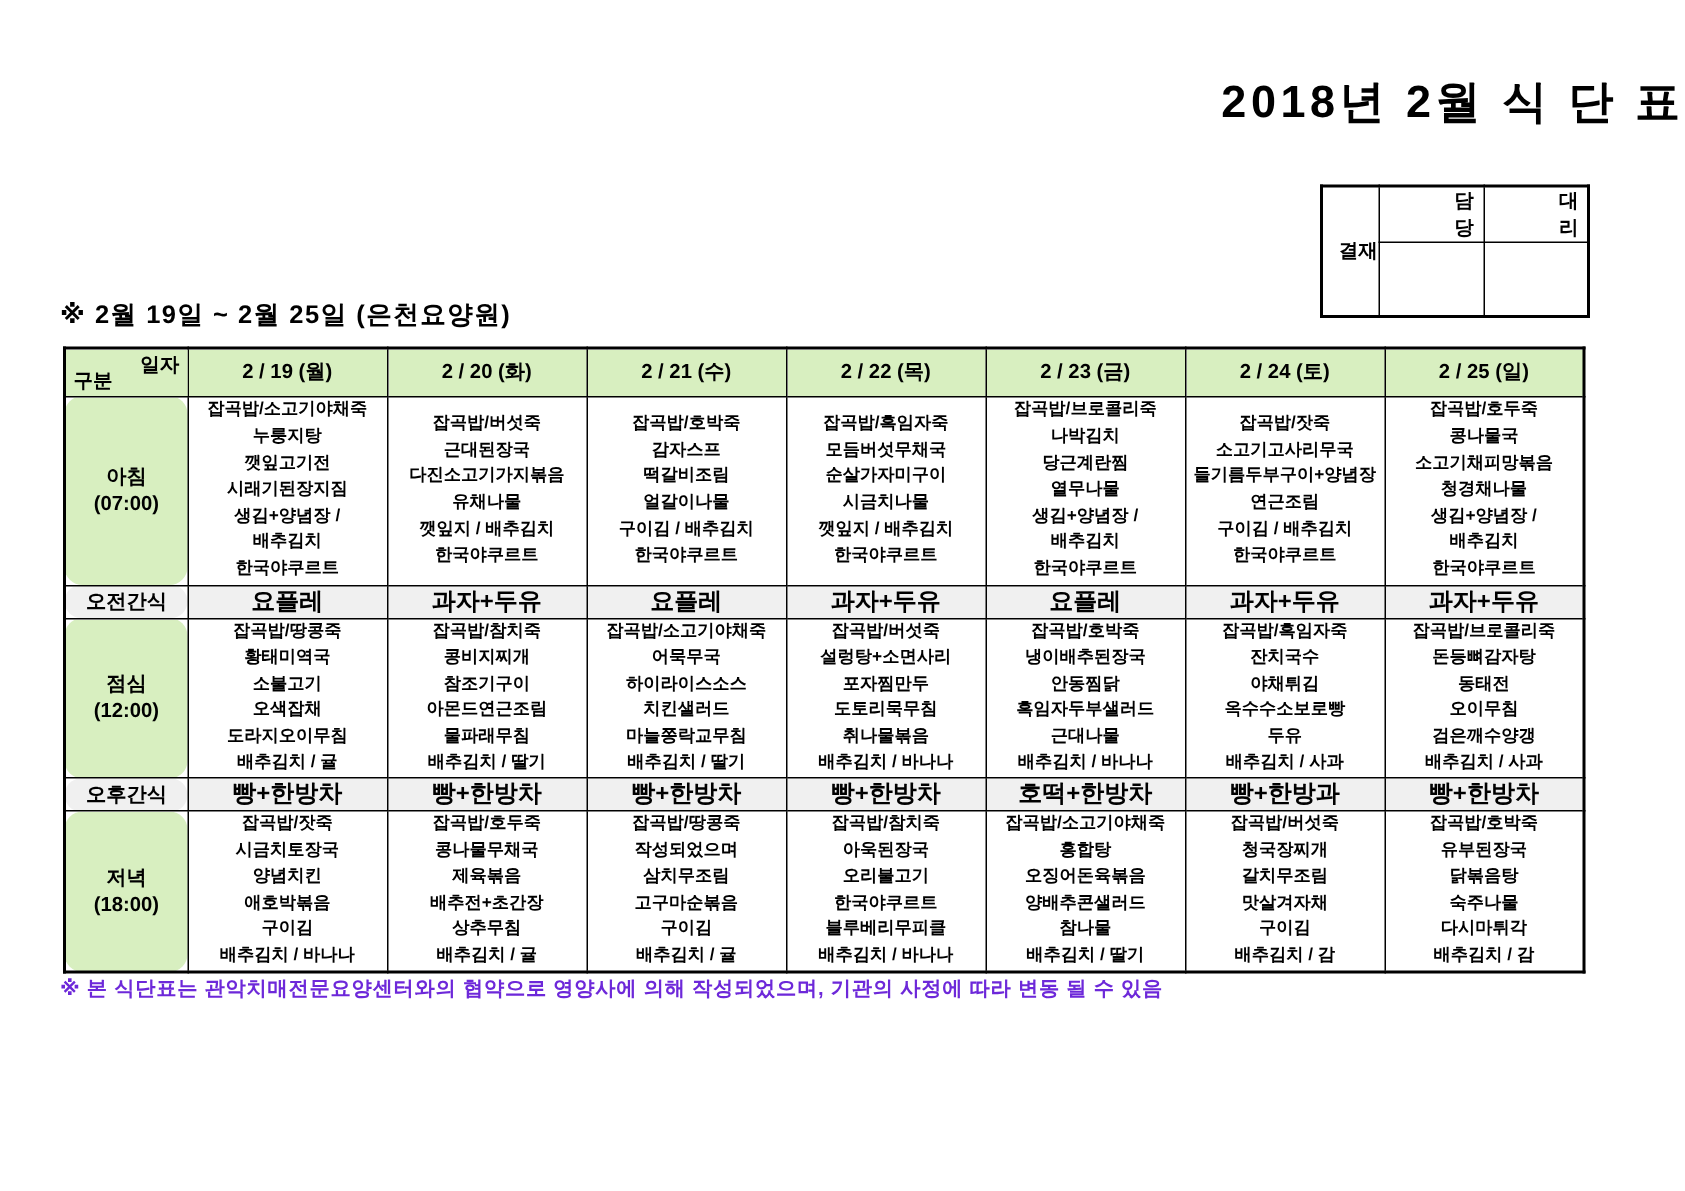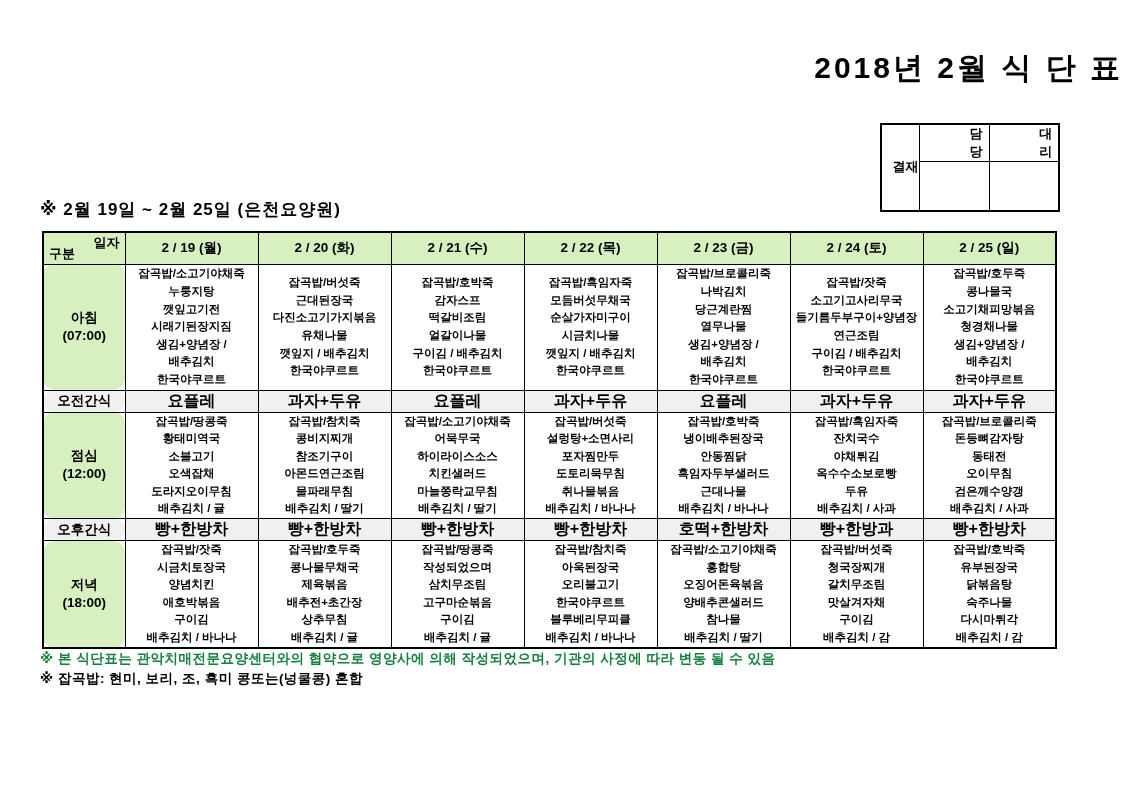--- a/index.html
+++ b/index.html
@@ -52,21 +52,21 @@
   }
   .corner .c-top { position: absolute; top: 1px; right: 5px; font-size: 13px; }
   .corner .c-bot { position: absolute; bottom: 1px; left: 5px; font-size: 13px; }
   .rowlabel { background: #d8efc0; font-size: 13.5px; font-weight: bold; line-height: 18px; border-radius: 12px; }
   .meal-cell { font-size: 11.5px; font-weight: bold; line-height: 17.6px; }
   .snackrow td, .snackrow th { background: #f0f0f0; }
   .snackrow td { font-size: 16px; font-weight: bold; }
   .snacklab { font-size: 13.5px; }
   
   .notes { position: absolute; left: 40px; top: 649px; font-size: 13.5px; font-weight: bold; line-height: 20px; letter-spacing: 0.5px; }
-  .notes div:first-child { color: #15803d; }
+  .notes div:first-child { color: #6d28d9; }
 </style>
 </head>
 <body>
 
 <div class="title">2018년  2월  식 단 표</div>
 
 <table class="approval">
   <tbody>
     <tr>
       <td class="stamp" rowspan="2">
@@ -318,14 +318,13 @@
           <div>숙주나물</div>
           <div>다시마튀각</div>
           <div>배추김치 / 감</div>
         </td>
       </tr>
     </tbody>
 </table>
 
 <div class="notes">
     <div>※ 본 식단표는 관악치매전문요양센터와의 협약으로 영양사에 의해 작성되었으며, 기관의 사정에 따라 변동 될 수 있음</div>
-    <div>※ 잡곡밥: 현미, 보리, 조, 흑미 콩또는(넝쿨콩) 혼합</div>
   </div>
 
 </body></html>

